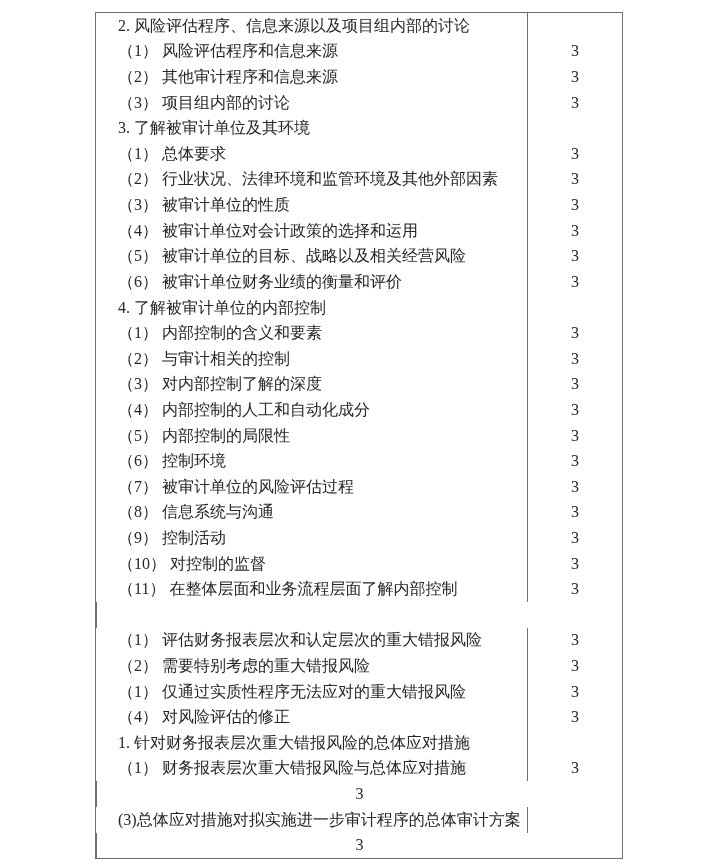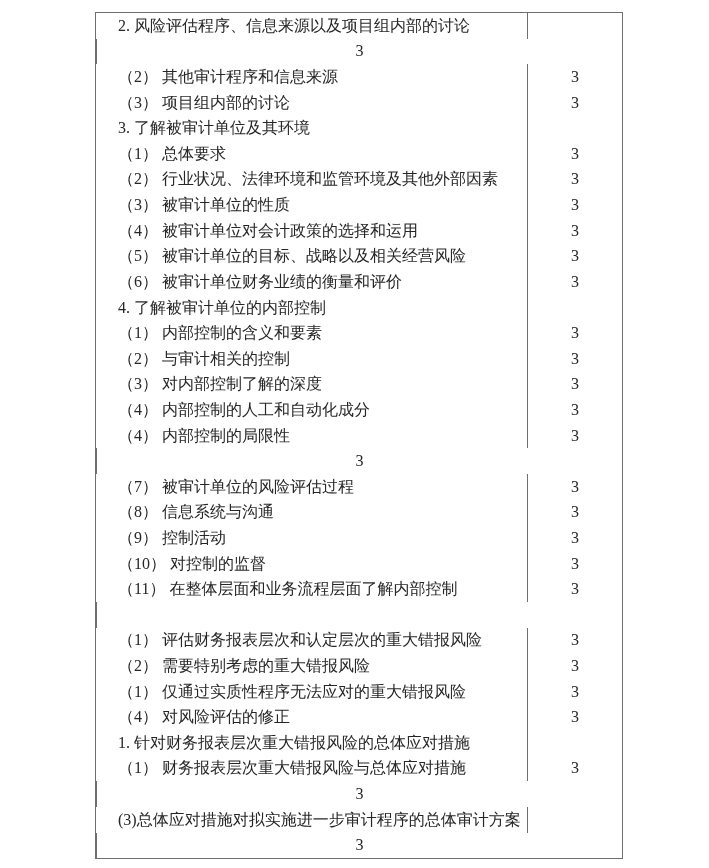--- a/index.html
+++ b/index.html
@@ -44,20 +44,23 @@
   <div class="t-row">
     <div class="cell-text">
       <span class="txt">2. 风险评估程序、信息来源以及项目组内部的讨论</span>
     </div>
     <div class="cell-score">
       <span class="txt"></span>
     </div>
   </div>
 
   <div class="t-row">
+    <div class="cell-text">
+      <span class="txt">（1） 风险评估程序和信息来源</span>
+    </div>
     <div class="cell-score">
       <span class="txt">3</span>
     </div>
   </div>
 
   <div class="t-row">
     <div class="cell-text">
       <span class="txt">（2） 其他审计程序和信息来源</span>
     </div>
     <div class="cell-score">
@@ -177,28 +180,31 @@
     <div class="cell-text">
       <span class="txt">（4） 内部控制的人工和自动化成分</span>
     </div>
     <div class="cell-score">
       <span class="txt">3</span>
     </div>
   </div>
 
   <div class="t-row">
     <div class="cell-text">
-      <span class="txt">（4） 内部控制的局限性</span>
-    </div>
-    <div class="cell-score">
-      <span class="txt">3</span>
-    </div>
-  </div>
-
-  <div class="t-row">
+      <span class="txt">（5） 内部控制的局限性</span>
+    </div>
+    <div class="cell-score">
+      <span class="txt">3</span>
+    </div>
+  </div>
+
+  <div class="t-row">
+    <div class="cell-text">
+      <span class="txt">（6） 控制环境</span>
+    </div>
     <div class="cell-score">
       <span class="txt">3</span>
     </div>
   </div>
 
   <div class="t-row">
     <div class="cell-text">
       <span class="txt">（7） 被审计单位的风险评估过程</span>
     </div>
     <div class="cell-score">

